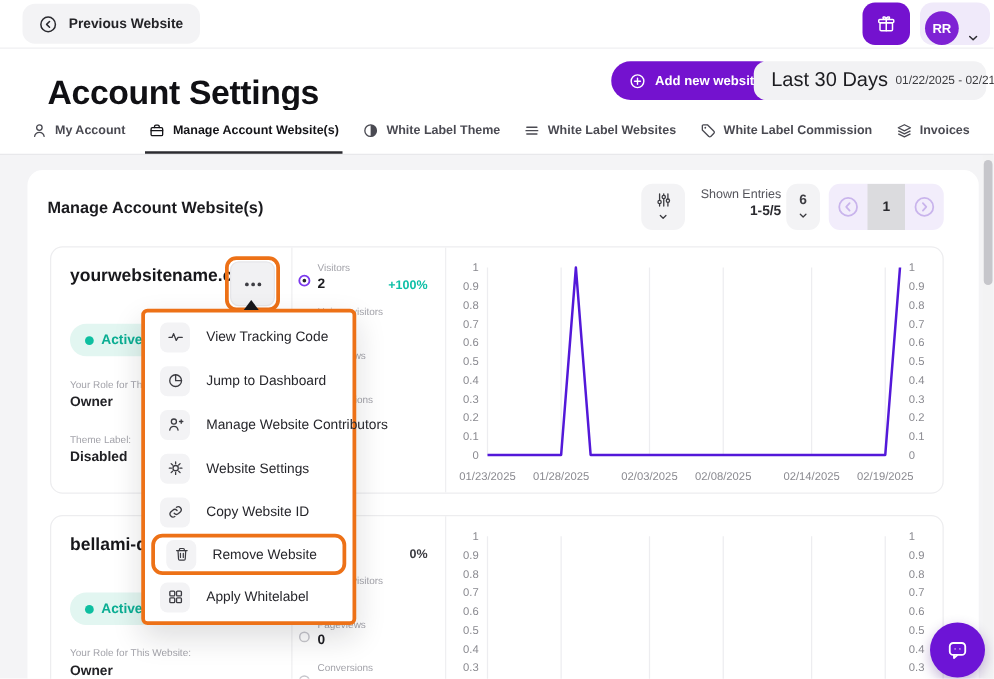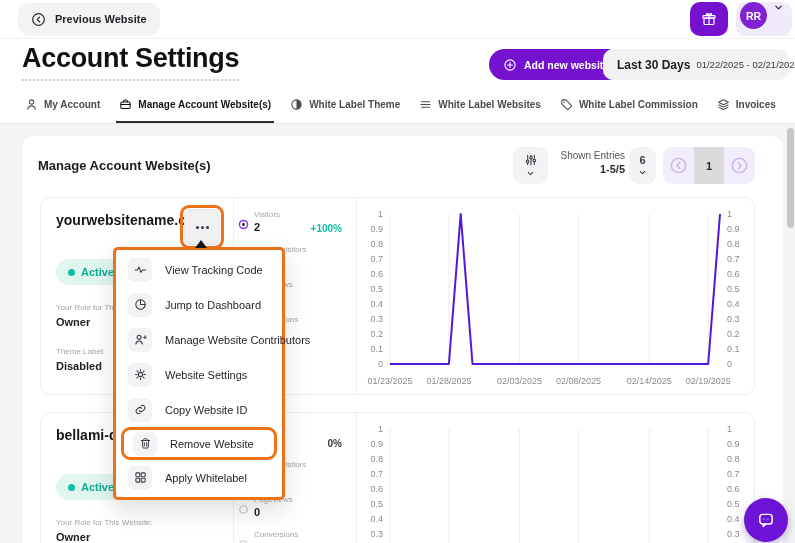--- a/index.html
+++ b/index.html
@@ -11,33 +11,33 @@
   
   .topbar{position:absolute;left:0;top:0;width:795px;height:39px;background:#fff;
           border-bottom:1px solid #F0F0F2;display:flex;align-items:center;padding:0 3px 0 8px;box-sizing:border-box;z-index:5}
   .gbtn{display:flex;align-items:center;gap:9px;height:32px;padding:0 13px;border-radius:10px;background:#F3F3F5;
         font-size:11px;font-weight:700;color:#232327}
   .favicon{width:18px;height:18px;border-radius:50%;background:radial-gradient(circle at 62% 55%,#6B21A8 0 34%,#2BA77A 35% 100%)}
   .chev{color:#3C3C42}
   .prev{margin-left:10px}
   .tb-right{margin-left:auto;display:flex;align-items:center;gap:8px}
   .gift-btn{width:38px;height:34px;border-radius:10px;background:#7412CF;display:flex;align-items:center;justify-content:center;color:#fff}
-  .avatar-pill{height:34px;border-radius:10px;background:#F0EAFA;display:flex;align-items:flex-start;gap:6px;padding:0 8px 0 4px}
+  .avatar-pill{height:34px;border-radius:10px;background:#F0EAFA;display:flex;align-items:flex-end;gap:6px;padding:0 8px 0 4px}
   .avatar{width:27px;height:27px;border-radius:50%;background:#7E22D4;color:#fff;font-size:10.5px;font-weight:700;
           display:flex;align-items:center;justify-content:center}
 
   
   .header{position:absolute;left:0;top:39px;width:795px;height:49px;background:#fff;z-index:4}
-  .page-title{position:absolute;left:22px;top:4px;margin:0;font-size:27px;font-weight:700;letter-spacing:-.3px;color:#101014;
+  .page-title{position:absolute;left:22px;top:4px;margin:16px;font-size:27px;font-weight:700;letter-spacing:-.3px;color:#101014;
               border-bottom:2px dotted #CFCFD6;padding-bottom:5px}
   .add-btn{position:absolute;left:489px;top:10px;height:31px;padding:0 14px;border-radius:16px;background:#7412CF;color:#fff;
            font-size:10.5px;font-weight:700;display:flex;align-items:center;gap:7px}
   .date-pill{position:absolute;left:603px;top:10px;width:186px;height:31px;border-radius:10px;background:#F2F2F4;
              display:flex;align-items:center;gap:6px;padding:0 8px;box-sizing:border-box}
-  .date-label{font-size:12px;font-weight:700;color:#1C1C20;white-space:nowrap}
+  .date-label{font-size:16px;font-weight:400;color:#1C1C20;white-space:nowrap}
   .date-range{font-size:9.5px;color:#3C3C40;white-space:nowrap}
 
   
   .tabs{position:absolute;left:0;top:88px;width:795px;height:36px;background:#fff;border-bottom:1px solid #E8E8EB;
         display:flex;align-items:stretch;padding-left:22px;gap:13px;box-sizing:border-box;z-index:4}
   .tab{display:flex;align-items:center;gap:6px;font-size:10px;font-weight:700;color:#4A4A52;
        border-bottom:2px solid transparent;padding:0 3px;white-space:nowrap}
   .tab.active{color:#141418;border-color:#2B2B30}
 
   

